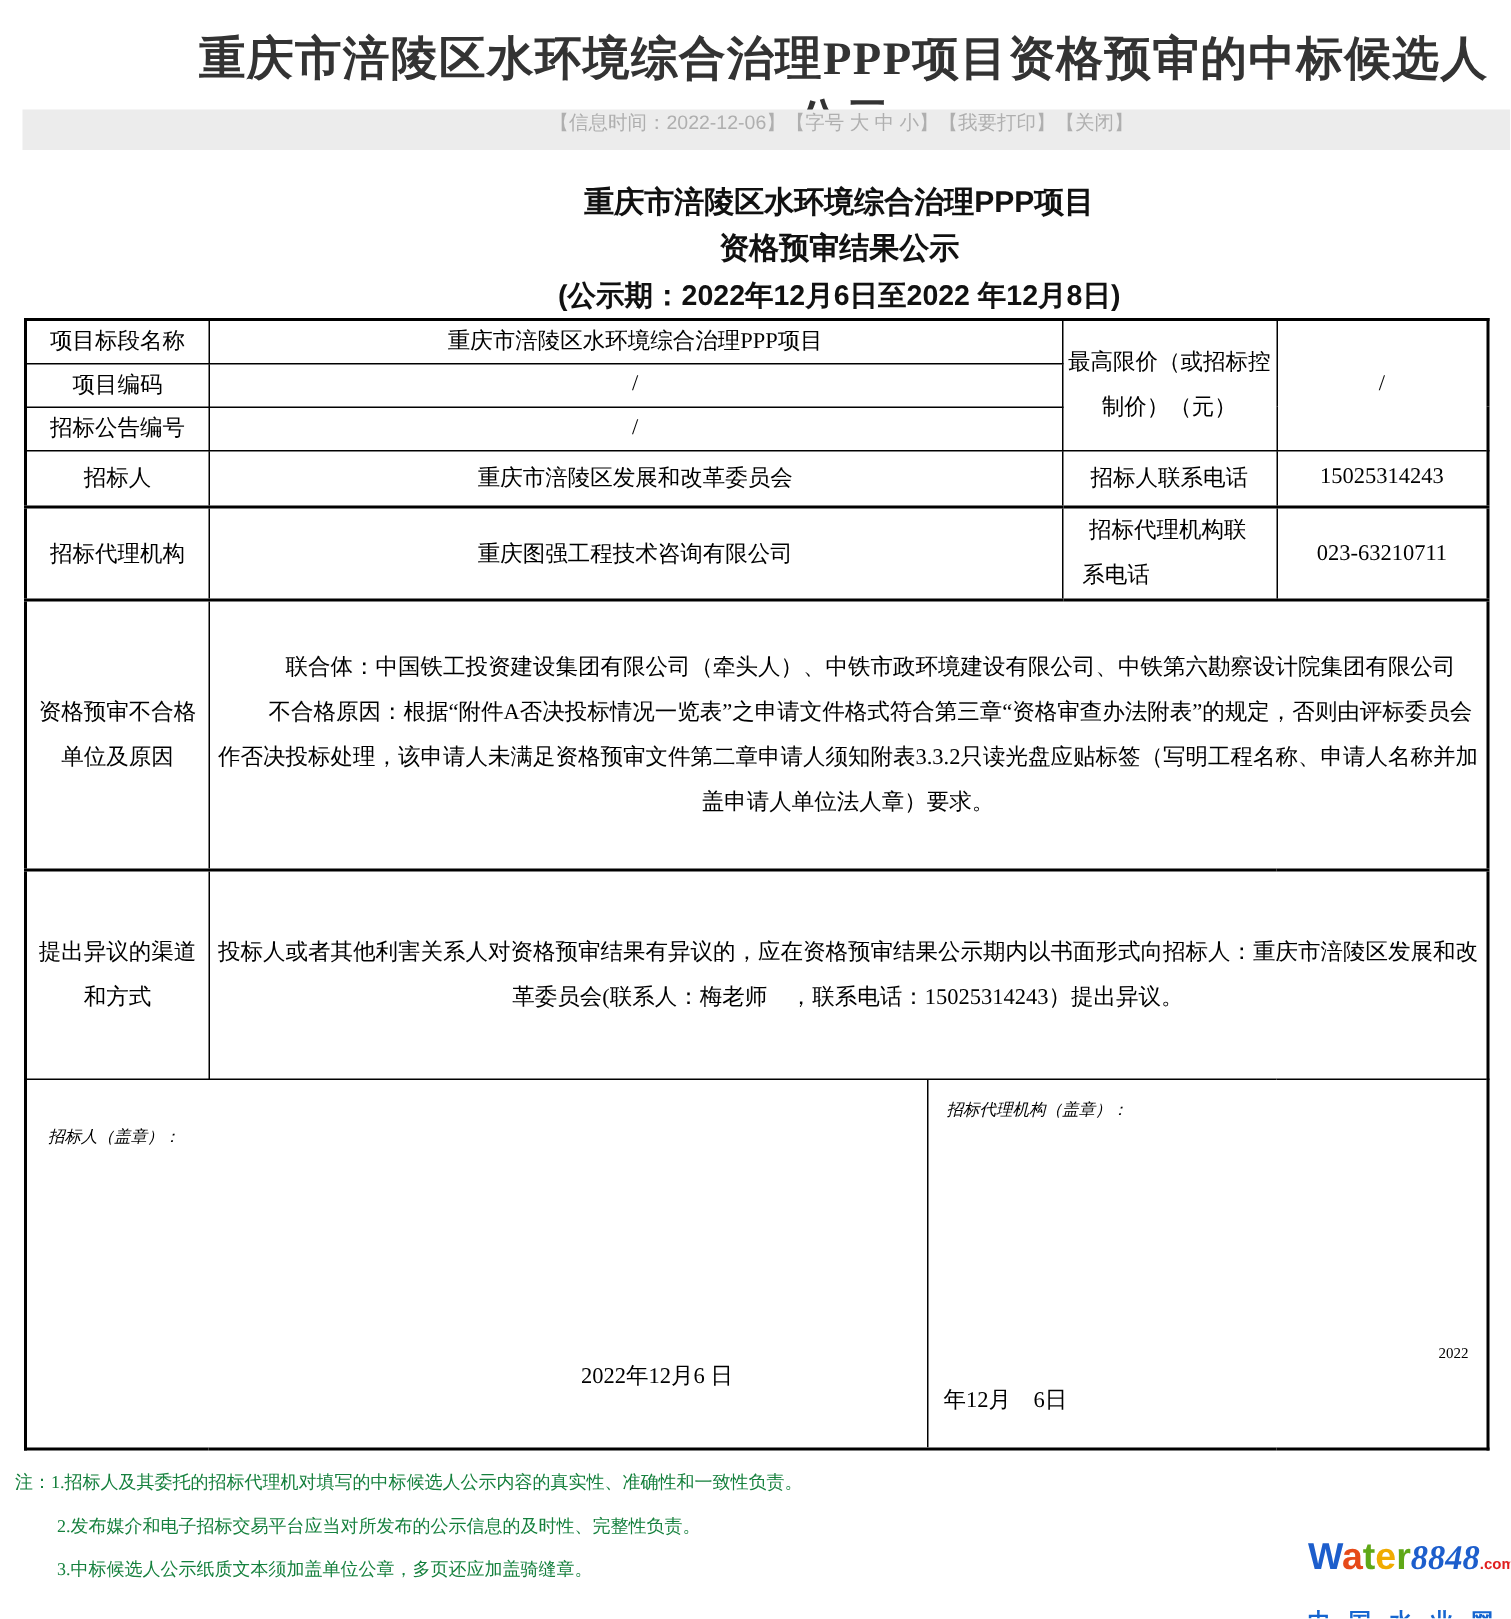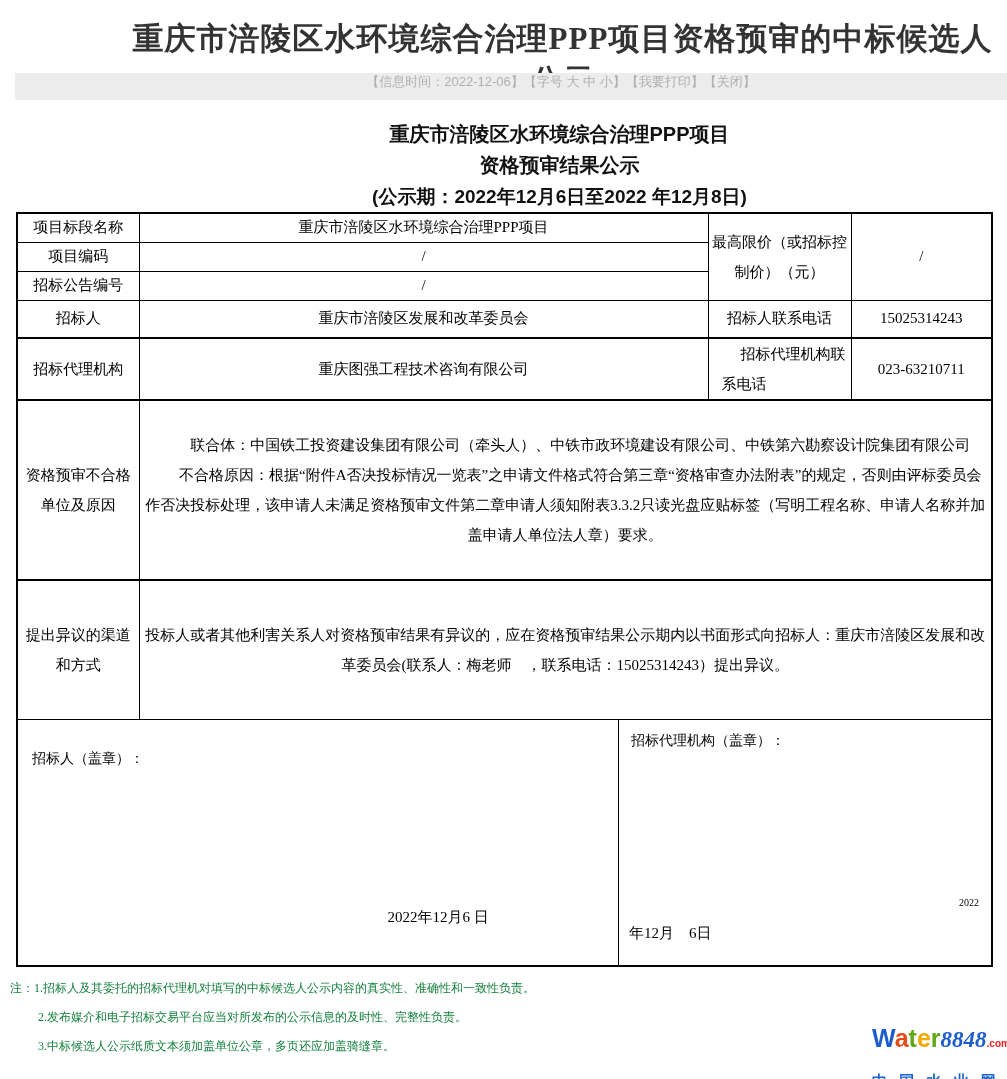--- a/index.html
+++ b/index.html
@@ -42,28 +42,28 @@
   table.main td {
     border:1px solid #000; text-align:center; vertical-align:middle;
     padding:0 3px; overflow:hidden;
   }
   table.main { border:2px solid #000; }
   td.bb2 { border-bottom-width:2px !important; }
   td.left-lab { text-align:left; padding-left:12px; line-height:30px; }
   td.longtext { text-align:left; padding:0 14px; line-height:30px; }
   td.longtext p.ind { text-indent:2em; }
   td.agency-val { text-align:left; padding-left:66px; }
-  .lab2 div.r { text-align:right; padding-right:2px; line-height:30px; }
+  .lab2 div.r { padding-right:2px; line-height:30px; }
   .lab2 div.l { text-align:left; padding-left:10px; line-height:30px; }
   .maxprice div { line-height:30px; }
   
   .seal-wrap { display:flex; width:100%; height:245px; }
   .seal-left  { position:relative; width:601px; height:100%; border-right:1px solid #000; }
   .seal-right { position:relative; flex:1; height:100%; }
-  .seal-label { position:absolute; text-align:center; font-size:14px; }
+  .seal-label { position:absolute; text-align:center; font-size:11px;font-style:italic; }
   .seal-left  .seal-label { top:30px; left:14px; }
   .seal-right .seal-label { top:12px; left:12px; }
   .seal-left .seal-date {
     position:absolute; top:188px; left:0; width:100%;
     text-align:center; padding-left:240px; font-size:15px;
   }
   .seal-right .date-l1 { position:absolute; top:177px; right:12px; font-size:10px; }
   .seal-right .date-l2 { position:absolute; top:204px; left:10px; font-size:15px; }
   
   .notes { position:absolute; left:10px; top:974px; font-size:12px; line-height:29px; color:#15803d; }

